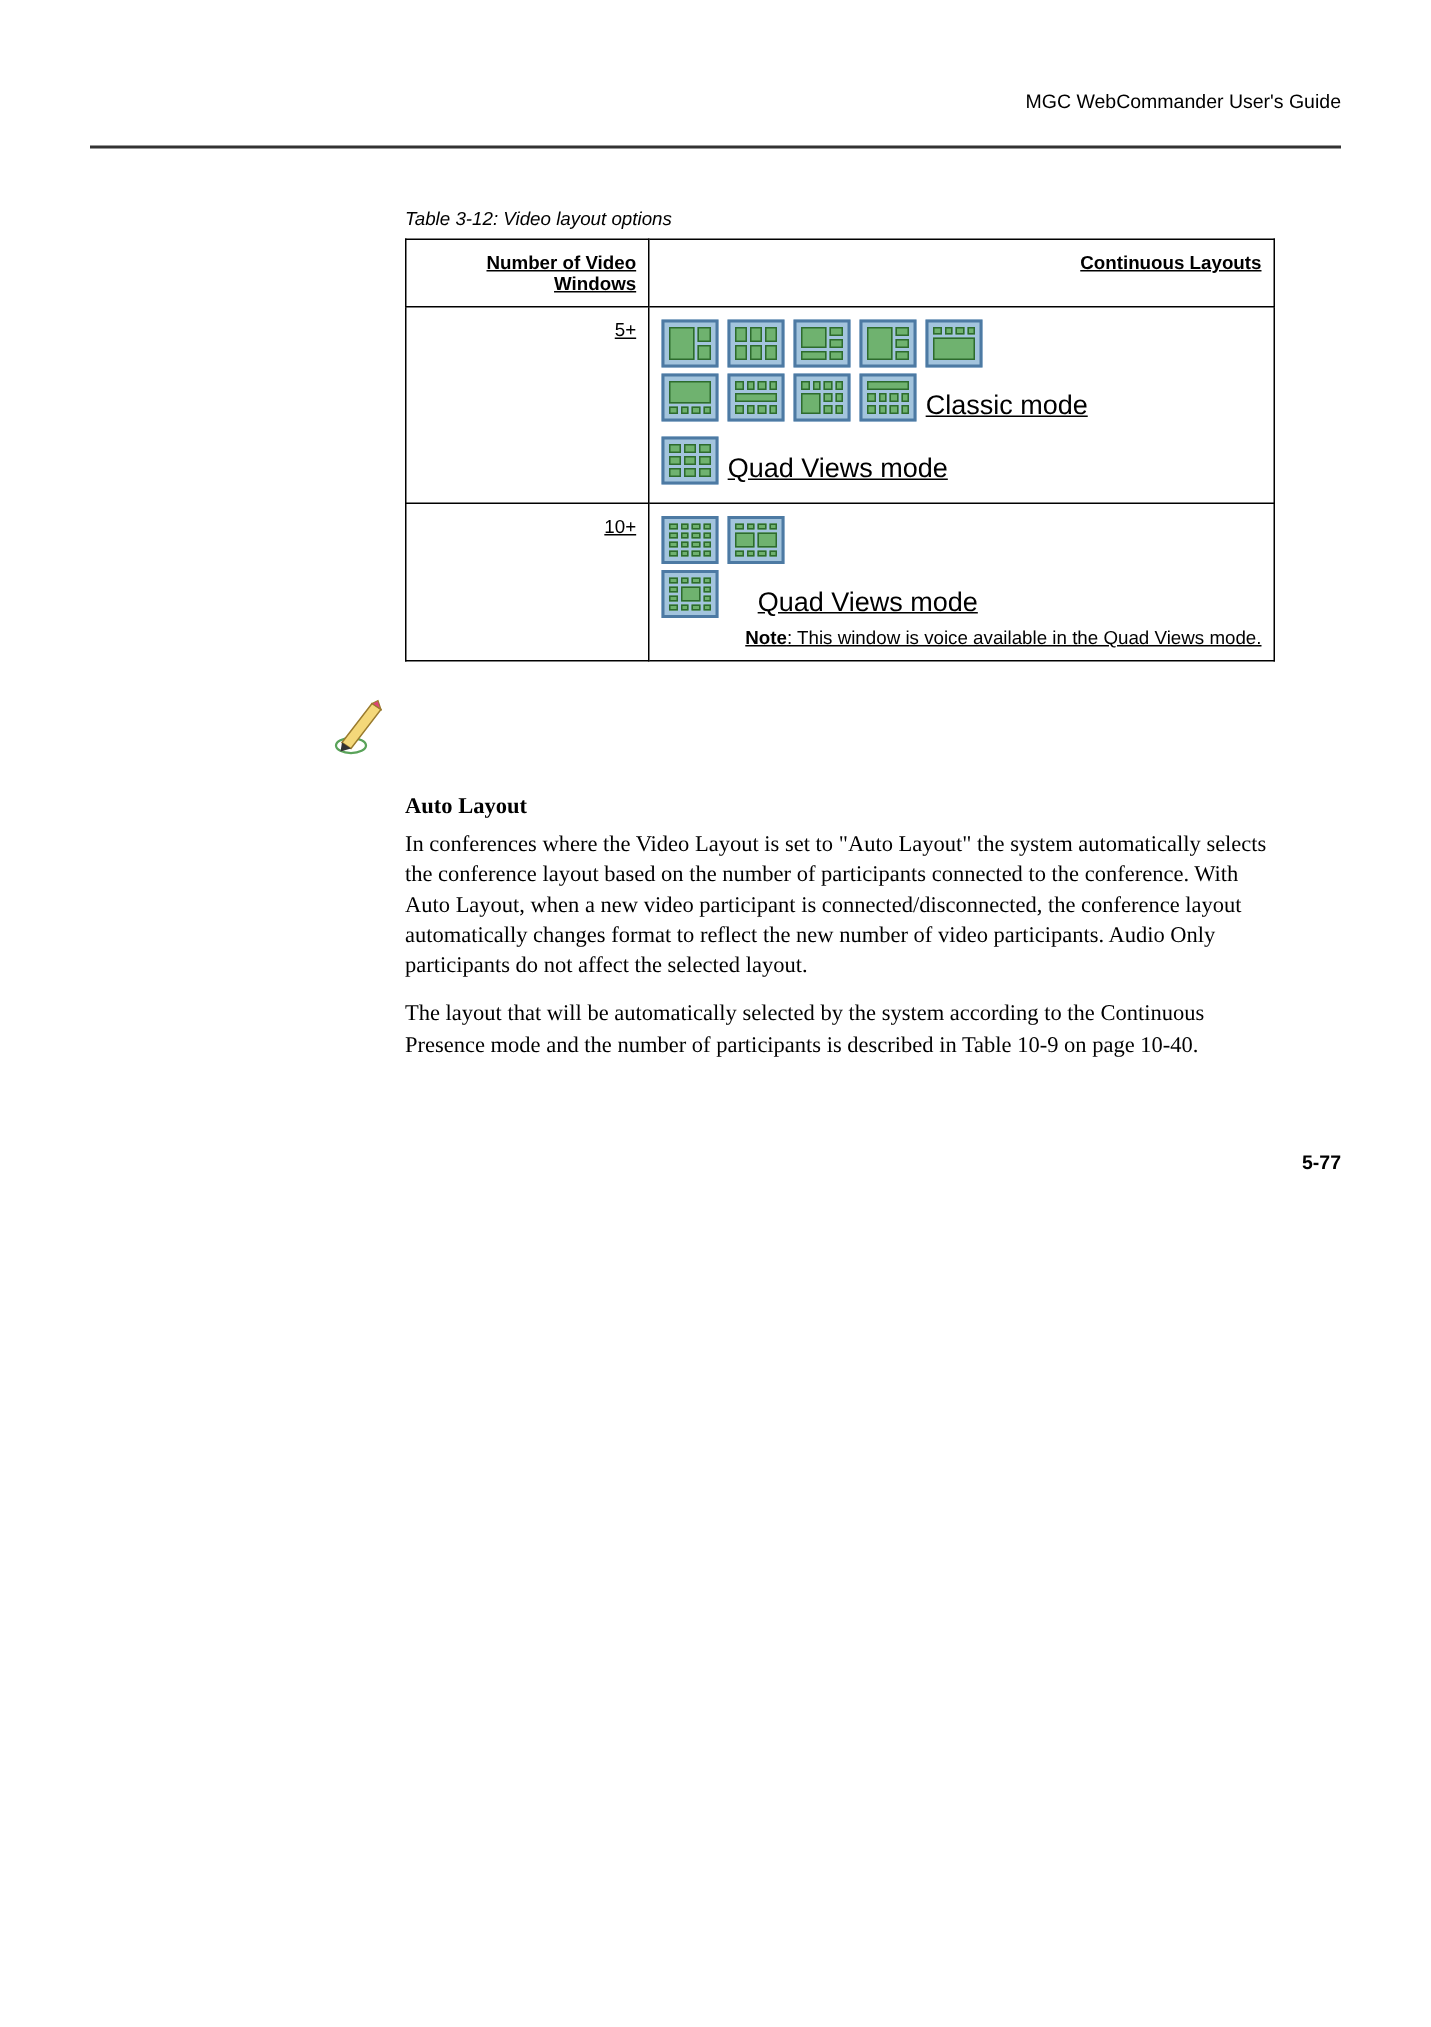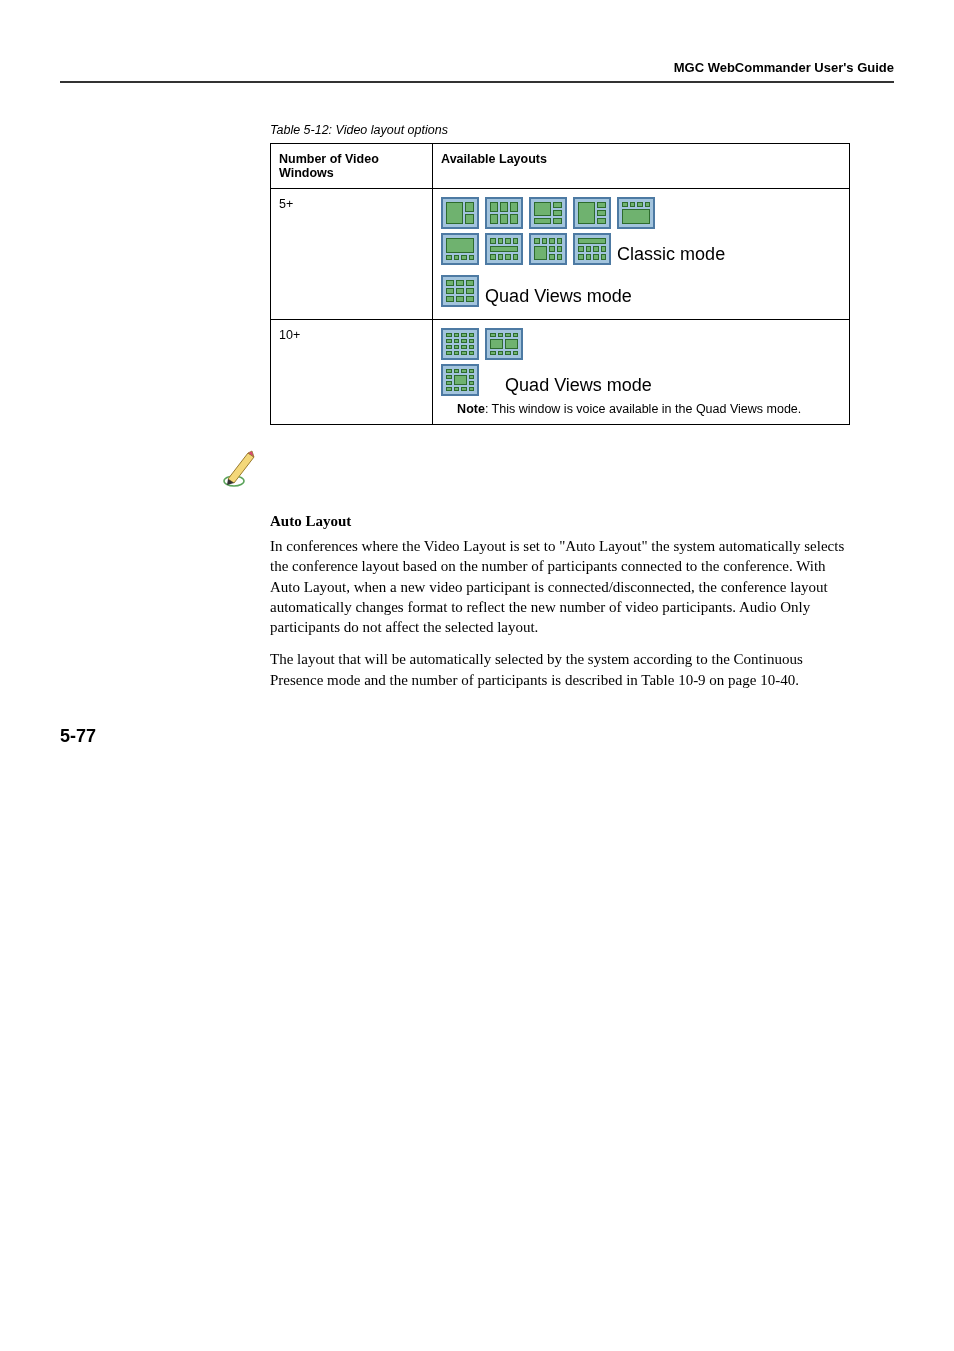--- a/index.html
+++ b/index.html
@@ -8,23 +8,23 @@
     background: #fff;
     color: #000;
     width: 954px;
   }
   .page {
     padding: 60px 60px 60px 60px;
     position: relative;
   }
   .header-right {
     text-align: right;
-    font-weight: bold;
+    font-weight: normal;
     font-size: 13px;
-    margin-bottom: 6px;
+    margin-bottom: 22px;
   }
   .header-rule {
     height: 2px;
     background: #333;
     margin-bottom: 40px;
   }
   .content-col {
     margin-left: 210px;
     width: 580px;
   }
@@ -35,21 +35,22 @@
   }
   table.layout-table {
     border-collapse: collapse;
     width: 100%;
     font-size: 12.5px;
   }
   table.layout-table th, table.layout-table td {
     border: 1.5px solid #000;
     padding: 8px;
     vertical-align: top;
-    text-align: left;
+    text-align: right;
+    text-decoration: underline;
   }
   table.layout-table th {
     font-weight: bold;
     background: #fff;
   }
   .col1 { width: 28%; }
   .icon-row {
     display: flex;
     flex-wrap: wrap;
     gap: 6px;
@@ -94,42 +95,43 @@
     font-family: "Times New Roman", Times, serif;
     margin-bottom: 6px;
   }
   .body-p {
     font-family: "Times New Roman", Times, serif;
     font-size: 15px;
     line-height: 1.35;
     margin: 0 0 12px 0;
   }
   .page-num {
+    text-align: right;
     font-weight: bold;
-    font-size: 18px;
-    margin-top: 36px;
+    font-size: 13px;
+    margin-top: 60px;
     margin-right: 0;
   }
   .bold { font-weight: bold; padding-left: 16px; }
 </style>
 </head>
 <body>
 
 <div class="page">
   <div class="header-right">MGC WebCommander User's Guide</div>
   <div class="header-rule"></div>
 
   <div class="content-col">
-    <div class="table-caption">Table 5-12: Video layout options</div>
+    <div class="table-caption">Table 3-12: Video layout options</div>
 
     <table class="layout-table">
       <thead>
         <tr>
           <th class="col1">Number of Video Windows</th>
-          <th>Available Layouts</th>
+          <th>Continuous Layouts</th>
         </tr>
       </thead>
       <tbody>
 
         <tr>
           <td>5+</td>
           <td>
 
             <div class="icon-row">
               <div class="layout-icon" style="grid-template-columns:2fr 1fr;grid-template-rows:1fr 1fr;">

